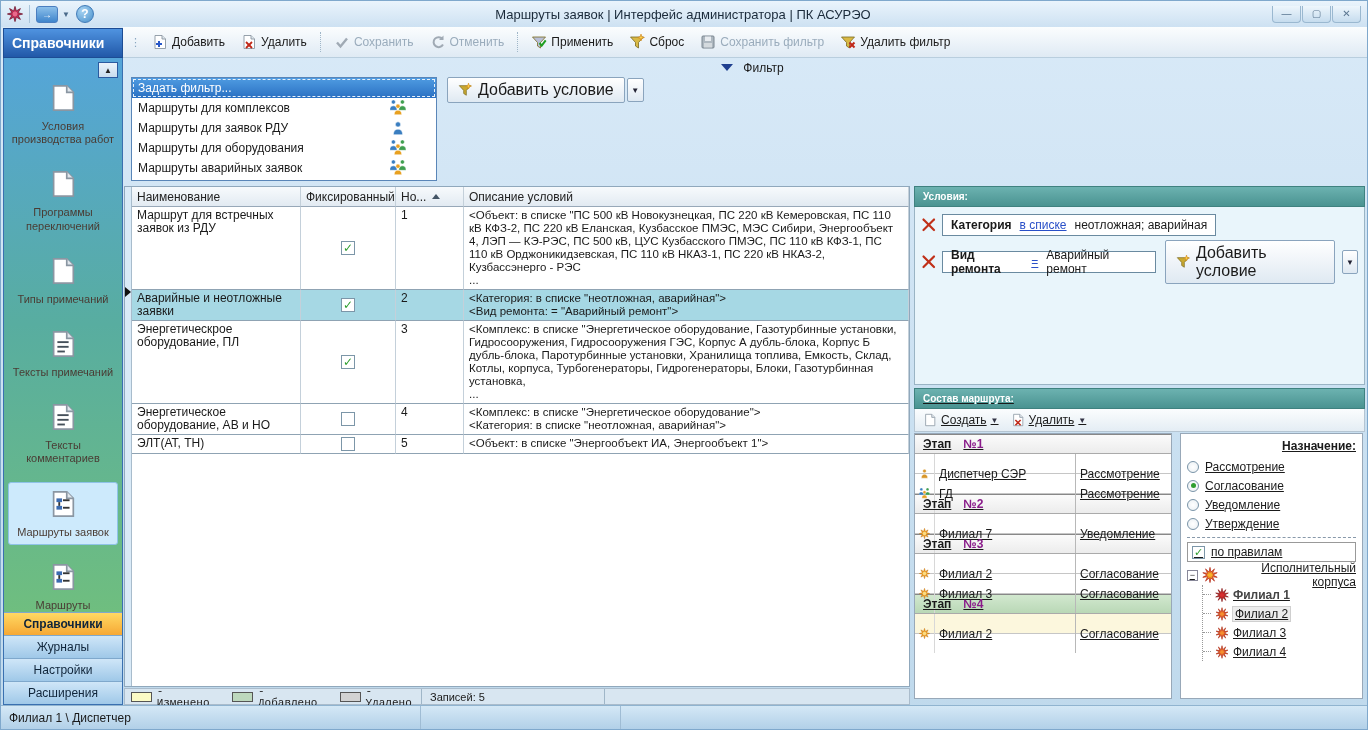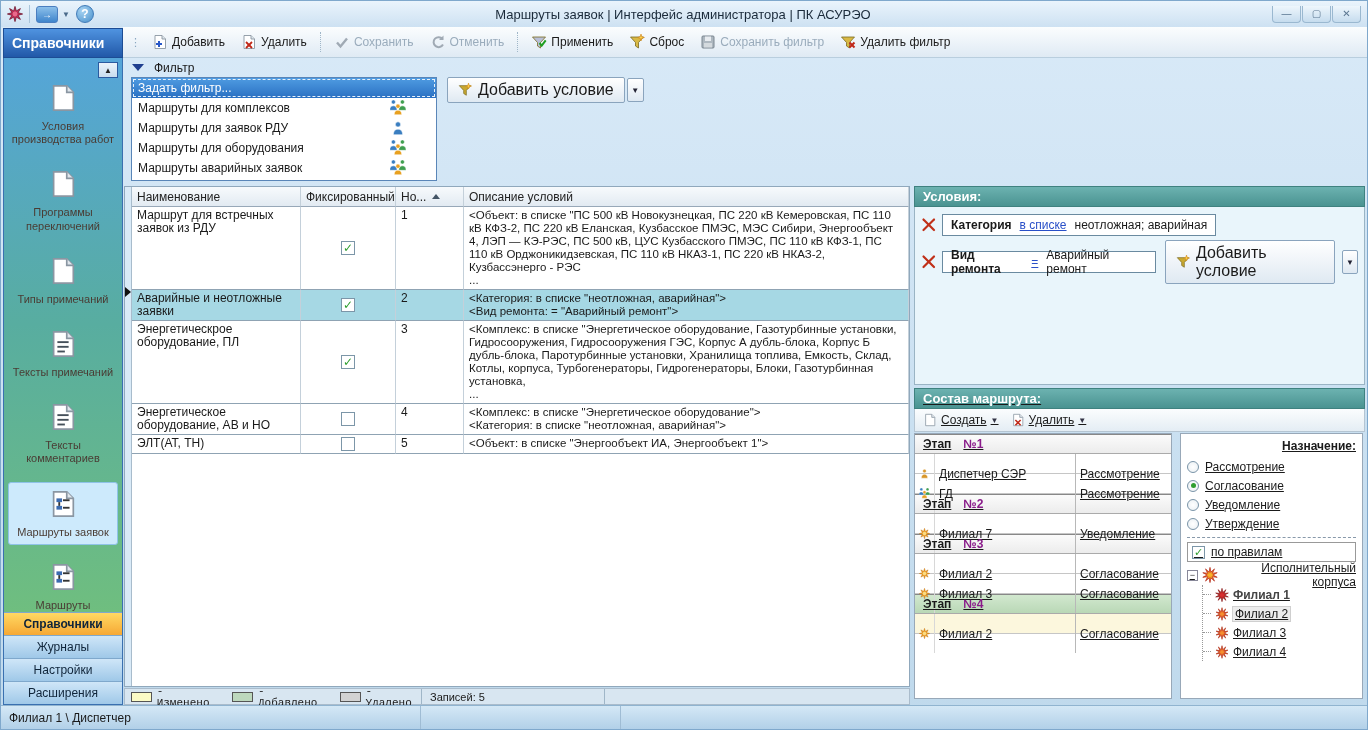--- a/index.html
+++ b/index.html
@@ -58,21 +58,21 @@
   .sb-nav { display:flex; flex-direction:column; }
   .nav-btn { height:23px; display:flex; align-items:center; justify-content:center; font-size:12px;
              background:linear-gradient(#cfe6f8,#9fc8e8); border-top:1px solid #7fa8cc; color:#10253a; }
   .nav-btn.active { background:linear-gradient(#ffd963,#f6a835); font-weight:bold; }
 
   
   .content { flex:1; display:flex; flex-direction:column; min-width:0; padding-left:1px; }
 
   
   .filter-area { height:125px; position:relative; }
-  .filter-head { display:flex; align-items:center; gap:10px; height:19px; padding-left:8px; }
+  .filter-head { display:flex; align-items:center; gap:10px; height:19px; padding-left:14px;justify-content:center; }
   .tri-down { width:0; height:0; border-left:6px solid transparent; border-right:6px solid transparent;
               border-top:7px solid #1f3f8f; }
   .filter-body { display:flex; align-items:flex-start; gap:10px; padding-left:7px; }
   .filter-list { width:306px; height:104px; background:#fff; border:1px solid #5a86b8; }
   .f-item { height:20px; display:flex; align-items:center; padding:0 6px; }
   .f-item .txt { flex:1; }
   .f-item .fic { width:16px; height:16px; margin-right:24px; }
   .f-item.selected { background:linear-gradient(#4f9ce2,#2a70c2); color:#fff; outline:1px dashed #e8f0f8; outline-offset:-2px; }
   .btn { display:inline-flex; align-items:center; gap:6px; padding:3px 10px; font-size:16px;
          border:1px solid #8aa4bd; border-radius:2px; background:linear-gradient(#ffffff,#dfe9f2); }
@@ -104,21 +104,21 @@
   .legend { height:17px; margin-top:1px; background:#d8e6f1; border:1px solid #aabccc; display:flex; align-items:center; font-size:11px; }
   .lg-items { display:flex; align-items:center; gap:14px; width:296px; padding-left:6px; }
   .lg-it { display:flex; align-items:center; gap:5px;font-family:Liberation Mono, monospace; }
   .swatch { width:22px; height:10px; border:1px solid #555; }
   .lg-sep { width:0; height:100%; border-left:1px solid #9fb6c8; }
   .lg-rec { width:182px; padding-left:8px; }
 
   
   .right-col { flex:1; display:flex; flex-direction:column; padding:3px 2px 0 4px; min-width:0; }
   .panel-h { height:21px; background:linear-gradient(#6cb2b0,#4a9391); border:1px solid #3f817f;
-             color:#fff; font-weight:bold; font-size:13px; display:flex; align-items:center; padding-left:8px; }
+             color:#fff; font-weight:bold; font-size:10px; display:flex; align-items:center; padding-left:8px; }
   .cond-panel { height:199px; display:flex; flex-direction:column; margin-bottom:3px; }
   .cond-body { flex:1; background:#e9f5fb; border:1px solid #9ab4c4; border-top:none; padding:7px 6px; }
   .cond-row { display:flex; align-items:center; gap:5px; margin-bottom:4px; }
   .cond-box { display:inline-flex; align-items:center; gap:8px; border:1px solid #6a8aa0; background:#fff;
               padding:2px 8px; height:22px; }
   .cond-field { font-weight:bold; }
   .cond-op { color:#2a50c8; text-decoration:underline; }
 
   
   .route-panel { flex:1; display:flex; flex-direction:column; min-height:0;text-decoration:underline; }

